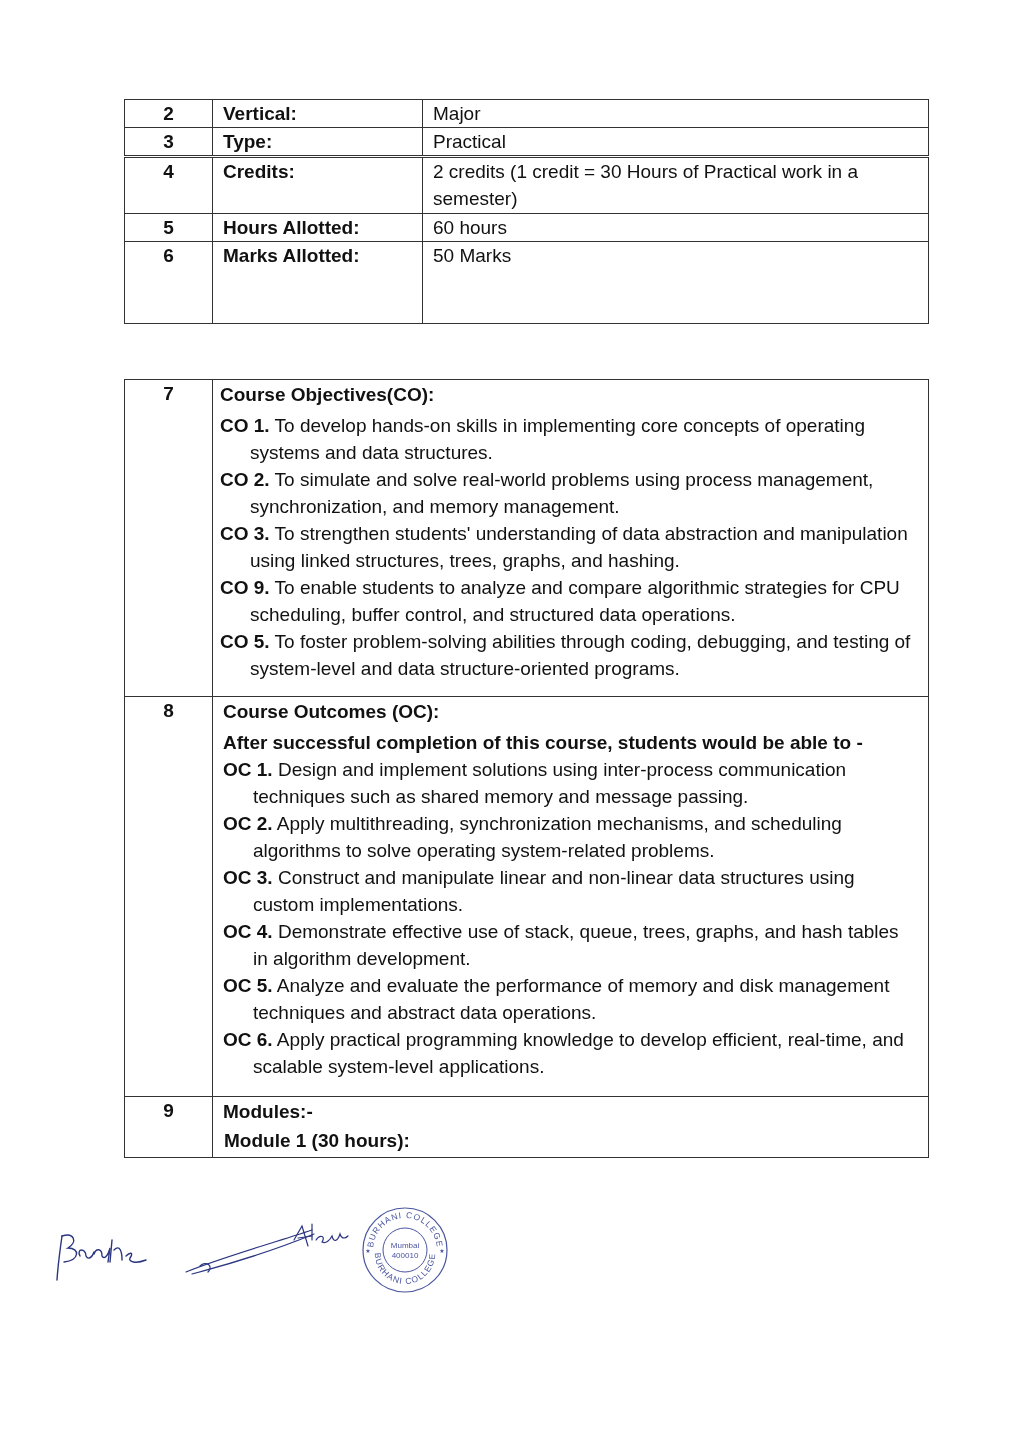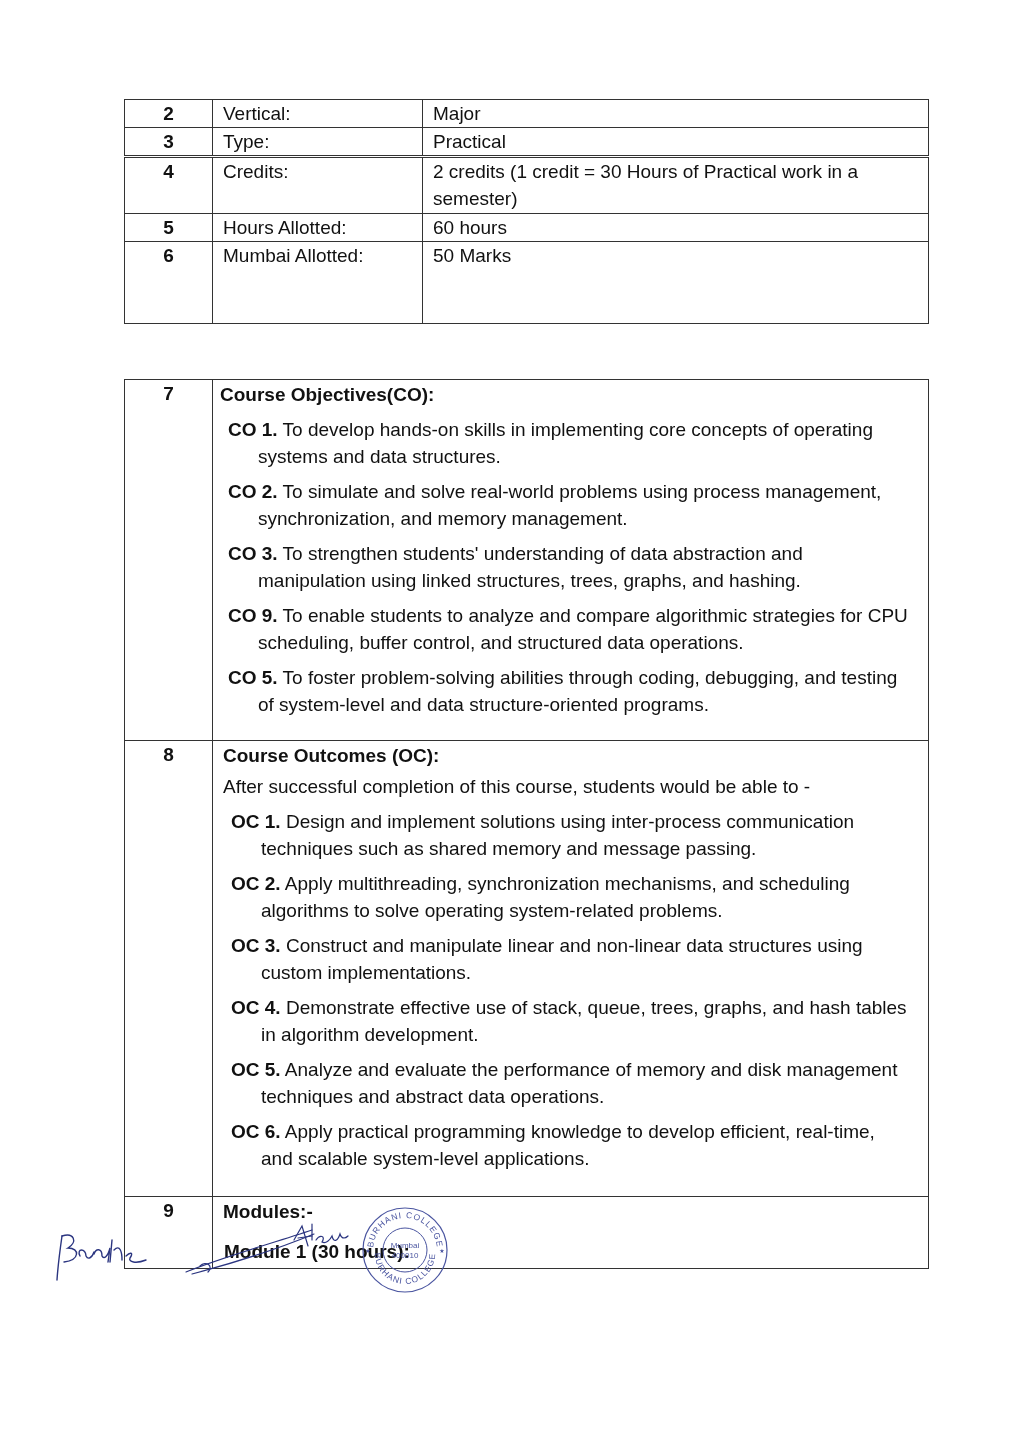--- a/index.html
+++ b/index.html
@@ -1,32 +1,32 @@
 <!DOCTYPE html>
 <html><head>
 <meta charset="utf-8">
 <style>
   html, body { margin: 0; padding: 0; background: #ffffff; }
   body { width: 1024px; height: 1446px; position: relative; font-family: "Liberation Sans", sans-serif; color: #111; overflow: hidden; }
   table { border-collapse: collapse; position: absolute; left: 124px; width: 805px; table-layout: fixed; }
   td { border: 1.5px solid #333; vertical-align: top; font-size: 19px; line-height: 27px; padding: 0 10px; }
   td.num { text-align: center; font-weight: bold; padding: 0; }
-  td.lbl { font-weight: normal; margin-left: 6px; }
+  td.lbl { font-weight: bold; margin-left: 6px; }
   #t1 { top: 99px; }
   #t1 col.c1 { width: 88px; } #t1 col.c2 { width: 210px; }
   #t1 tr.r-type td { border-bottom: 3px double #333; }
   #t1 td { height: 27px; }
   #t1 tr.r-credits td { height: 55px; }
   #t1 tr.r-marks td { height: 81px; }
   #t2 { top: 379px; }
   #t2 col.c1 { width: 88px; }
   .sec-title { font-weight: bold; margin-top: 1px; margin-bottom: 4px; }
-  .item { padding-left: 30px; text-indent: -30px; margin: 8px; }
+  .item { padding-left: 30px; text-indent: -30px; margin: 0; }
   .item b { font-weight: bold; }
-  .intro { margin: 0; }
+  .intro { margin: 0; font-weight: bold; }
   .co-cell { padding-bottom: 14px; padding-left: 7px; }
   .oc-cell { padding-bottom: 16px; }
   .mod-cell { padding-bottom: 2px; }
   .signatures { position: absolute; left: 50px; top: 1200px; width: 420px; height: 100px; }
 </style>
 </head>
 <body>
 
 <table id="t1">
   <colgroup>
@@ -50,21 +50,21 @@
     <td class="lbl">Credits:</td>
     <td>2 credits (1 credit = 30 Hours of Practical work in a semester)</td>
   </tr>
   <tr class="r-hours">
     <td class="num">5</td>
     <td class="lbl">Hours Allotted:</td>
     <td>60 hours</td>
   </tr>
   <tr class="r-marks">
     <td class="num">6</td>
-    <td class="lbl">Mumbai Allotted:</td>
+    <td class="lbl">Marks Allotted:</td>
     <td>50 Marks</td>
   </tr>
 </tbody>
   </table>
 
 <table id="t2">
   <colgroup>
       <col class="c1">
       <col>
     </colgroup>
@@ -89,21 +89,21 @@
       <p class="item"><b>OC 2.</b><span> Apply multithreading, synchronization mechanisms, and scheduling algorithms to solve operating system-related problems.</span></p>
       <p class="item"><b>OC 3.</b><span> Construct and manipulate linear and non-linear data structures using custom implementations.</span></p>
       <p class="item"><b>OC 4.</b><span> Demonstrate effective use of stack, queue, trees, graphs, and hash tables in algorithm development.</span></p>
       <p class="item"><b>OC 5.</b><span> Analyze and evaluate the performance of memory and disk management techniques and abstract data operations.</span></p>
       <p class="item"><b>OC 6.</b><span> Apply practical programming knowledge to develop efficient, real-time, and scalable system-level applications.</span></p>
     </td>
   </tr>
   <tr>
     <td class="num">9</td>
     <td class="mod-cell">
-      <div class="sec-title" style="margin-bottom:13px">Modules:-</div>
+      <div class="sec-title" style="margin-bottom:2px">Modules:-</div>
       <div class="sec-title" style="margin:1px">Module 1 (30 hours):</div>
     </td>
   </tr>
 </tbody>
   </table>
 
 <div class="signatures">
   <svg width="420" height="100" viewBox="0 0 420 100">
     <g fill="none" stroke="#2b3580" stroke-width="1.4" stroke-linecap="round">
       <path d="M12 36 C10 50 8 64 7 80"></path>

